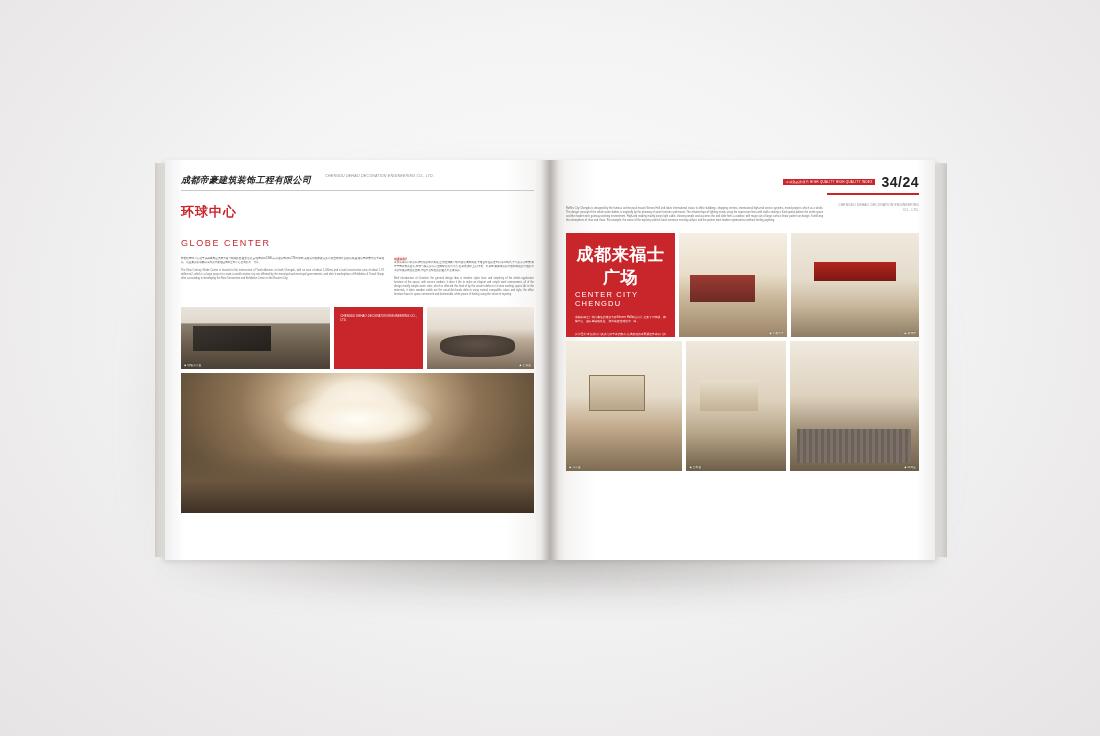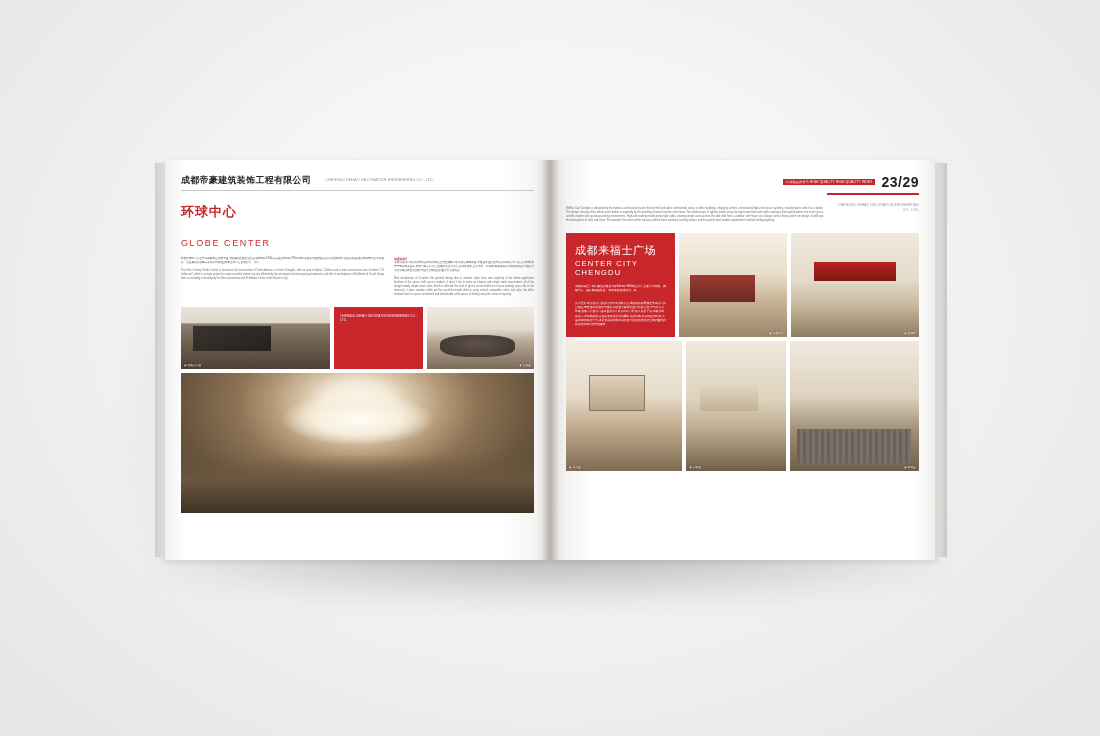--- a/index.html
+++ b/index.html
@@ -41,21 +41,21 @@
     transform:skewY(-1.2deg);}
   .edge-right{position:absolute;left:935px;top:163px;width:12px;height:394px;
     background:linear-gradient(90deg,#eceae8,#c9c5c1);
     transform:skewY(1.2deg);}
   .gutter{position:absolute;left:541px;top:160px;width:18px;height:400px;
     background:linear-gradient(90deg,rgba(0,0,0,0.00),rgba(60,55,50,0.22) 45%,rgba(60,55,50,0.22) 55%,rgba(0,0,0,0.00));
     pointer-events:none;}
   .page-inner{position:absolute;inset:0;padding:14px 16px;box-sizing:border-box;}
 
   
-  .hdr{display:flex;align-items:center;gap:14px;border-bottom:1px solid #c9c9c9;padding-bottom:3px;}
+  .hdr{display:flex;align-items:flex-start;gap:14px;border-bottom:1px solid #c9c9c9;padding-bottom:3px;font-style:italic;}
   .hdr .cn{font-size:9px;color:#2a2a2a;font-weight:bold;letter-spacing:.3px;}
   .hdr .en{font-size:3.6px;color:#8a8a8a;letter-spacing:.2px;margin-bottom:1.5px;}
   .sec-title-cn{color:#c9262b;font-size:13px;font-weight:bold;margin-top:12px;letter-spacing:1px;}
   .sec-title-en{color:#c9262b;font-size:9px;letter-spacing:1.6px;margin-top:17px;}
   .cols{display:flex;gap:10px;margin-top:9px;}
   .col{flex:1;}
   .tiny{font-size:2.6px;line-height:1.55;color:#4a4a4a;text-align:justify;}
   .tiny.en{color:#6d6d6d;margin-top:4px;}
   .tiny-head{font-size:2.9px;color:#c9262b;font-weight:bold;}
 
@@ -71,21 +71,21 @@
 
   
   .rhdr{display:flex;align-items:center;justify-content:flex-end;gap:6px;}
   .rule{height:2px;background:#c9262b;width:92px;}
   .pg{font-size:14px;font-weight:bold;color:#222;letter-spacing:.5px;}
   .rhdr-sub{font-size:3px;color:#fff;background:#c9262b;padding:1px 3px;letter-spacing:.3px;}
   .rcols{display:flex;gap:10px;margin-top:8px;}
   .brandstack{font-size:3.2px;color:#8d8d8d;line-height:1.5;text-align:right;letter-spacing:.2px;}
 
   .red-panel{background:#c9262b;color:#fff;position:relative;}
-  .rp-cn{font-size:11px;font-weight:normal;letter-spacing:.6px;}
+  .rp-cn{font-size:17px;font-weight:bold;letter-spacing:.6px;text-align:center;}
   .rp-en{font-size:7.5px;letter-spacing:1.2px;margin-top:1px;}
   .rp-body{font-size:2.7px;line-height:1.6;margin-top:8px;letter-spacing:.1px;}
 
   
   .ph-office1{background:
     linear-gradient(180deg,#e9e4dc 0%,#ded7cc 26%,#8d7f6d 27%,#6d5f4e 60%,#4b4036 100%);}
   .ph-office1::after{content:"";position:absolute;left:8%;top:30%;width:52%;height:40%;
     background:linear-gradient(160deg,#3b3530,#24201c);}
   .ph-meeting{background:linear-gradient(180deg,#efeae2 0%,#e3dbd0 35%,#b9a894 55%,#7a6a58 100%);}
   .ph-meeting::after{content:"";position:absolute;left:12%;top:45%;width:70%;height:35%;
@@ -166,21 +166,21 @@
         </div>
 
       </div>
     </div>
 
     <div class="page page-right">
       <div class="page-inner">
 
         <div class="rhdr">
           <div class="rhdr-sub">中成熟品质项目 HIGH QUALITY HIGH QUALITY INDEX</div>
-          <div class="pg">23/29</div>
+          <div class="pg">34/24</div>
         </div>
         <div class="rule" style="margin-left:auto;margin-top:3px;"></div>
 
         <div class="rcols">
           <div style="flex:3">
             <div class="tiny en">Raffles City Chengdu is designed by the famous architectural master Steven Holl and takes international status to office buildings, shopping centers, international high-end service systems, mixed projects which as a whole. The design concept of the whole water bodies is originally by the planning of water function and means The relationships of lighting needs using the expression lines with walls creating a fluid spatial pattern the entire space and the modern tech gateway working environment. High-end reading mainly keeps light cable, showing ample and assumes the and slide feels a outdoor, with major use of large surface linear pattern on design. It will keep the atmosphere of clear and clean. For example, the sense of the mystery and the latest sentence existing surface and the patient most modern optimized art without feeling anything.</div>
           </div>
           <div style="flex:1">
             <div class="brandstack">CHENGDU DEHAO
 DECORATION ENGINEERING

